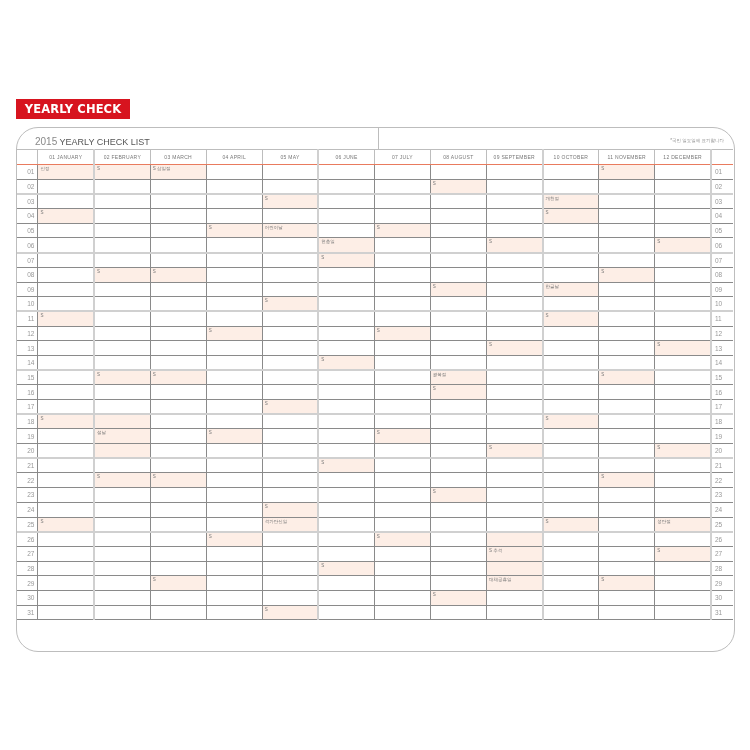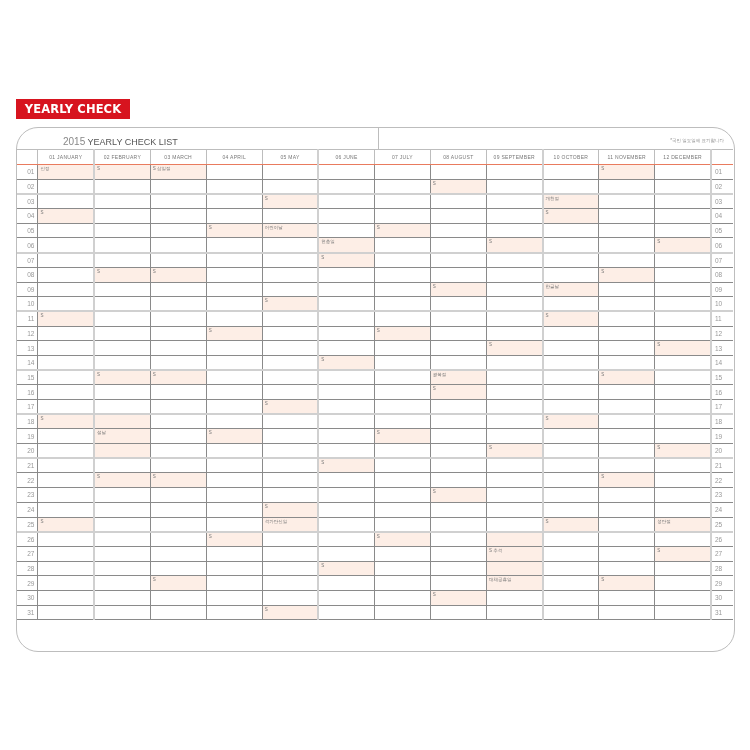--- a/index.html
+++ b/index.html
@@ -7,21 +7,21 @@
          font-family: "Liberation Sans", sans-serif; }
   .banner { position: absolute; left: 16px; top: 99px; width: 114px; height: 20px;
             background: #d7141f; color: #fff; font-weight: bold; font-size: 11.5px;
             line-height: 20px; text-align: center; letter-spacing: 0.1px;
             font-family: "DejaVu Sans", sans-serif; }
   .frame { position: absolute; left: 16px; top: 127px; width: 719px; height: 525px;
            border: 1px solid #bdbdbd; border-radius: 22px 22px 22px 22px;
            box-sizing: border-box; background: #fff; overflow: hidden; }
   .titlebar { position: absolute; left: 0; top: 0; width: 100%; height: 21px; }
   .titlebar .title { position: absolute; left: 18px; top: 8px; font-size: 9px; color: #555; }
-  .titlebar .title .yr { color: #888; font-size: 10px; margin-left: 28px; }
+  .titlebar .title .yr { color: #888; font-size: 10px; }
   .titlebar .divider { position: absolute; left: 361px; top: 0; height: 21px; width: 1px; background: #bdbdbd; }
   .titlebar .note { position: absolute; right: 10px; top: 10px; font-size: 4.5px; color: #888; }
   table.grid { position: absolute; left: -1px; top: 21px; border-collapse: collapse; table-layout: fixed; }
   table.grid td, table.grid th { padding: 0; overflow: hidden; white-space: nowrap; }
   table.grid th { height: 14px; font-size: 5px; color: #777; font-weight: normal; text-align: center;
                   border-left: 1px solid #bdbdbd; border-top: 1px solid #bdbdbd;
                   border-bottom: 1.5px solid #e97b5e; letter-spacing: 0.3px; }
   table.grid td { height: 14.7px; border: 1px solid #8a8a8a; font-size: 4.5px; color: #777;
                   vertical-align: top; padding: 1px 2px; box-sizing: border-box; }
   table.grid td.num { font-size: 6.5px; color: #999; vertical-align: middle; text-align: right;

